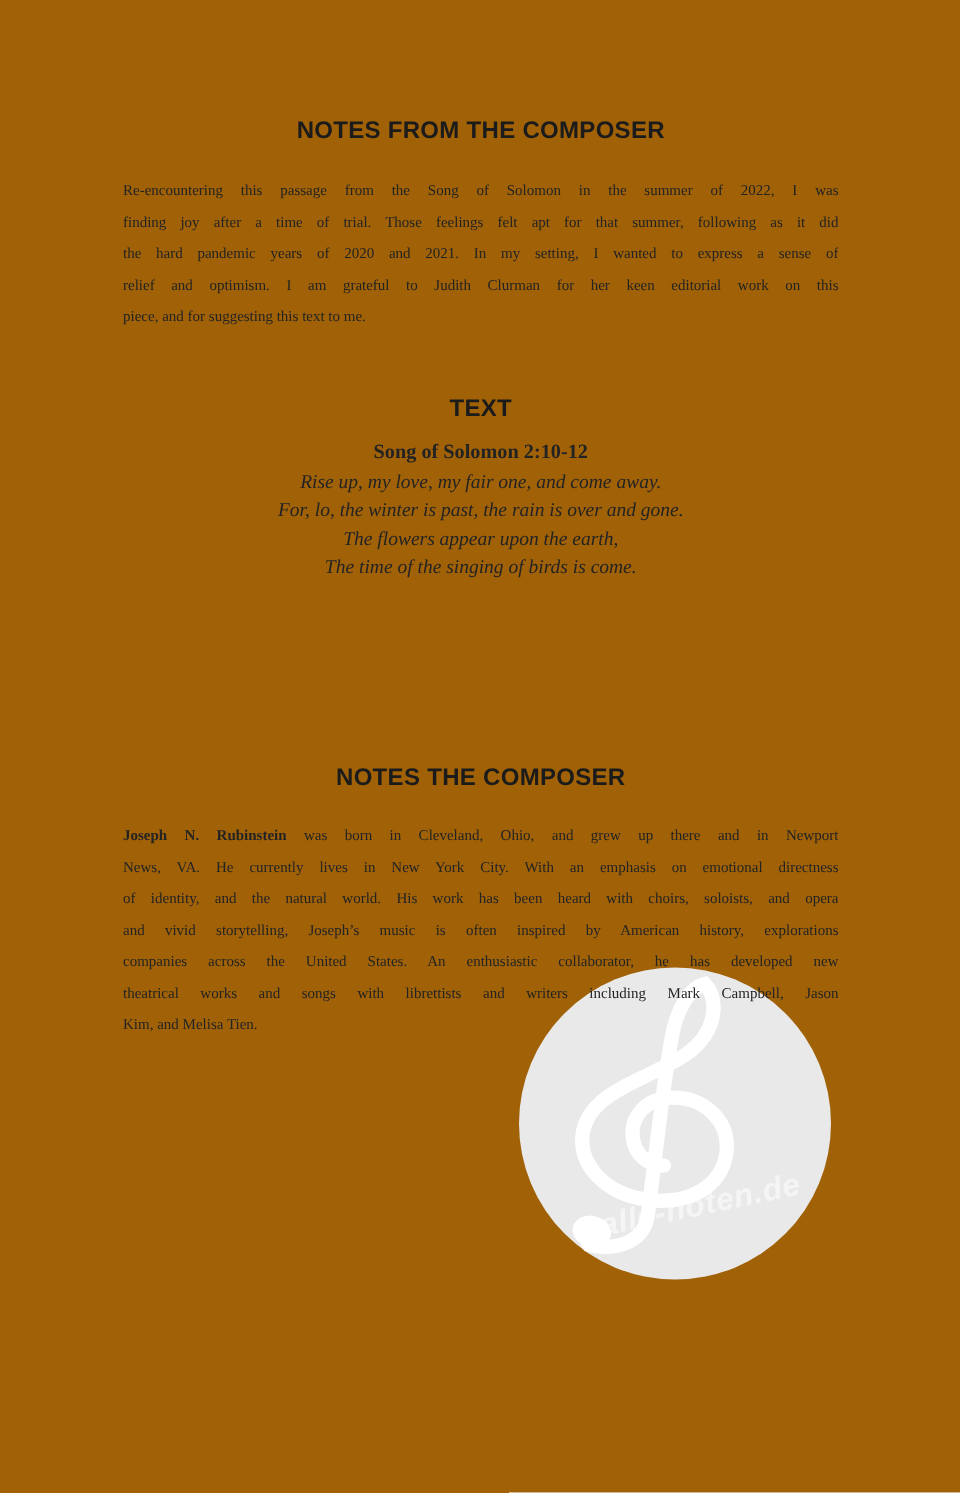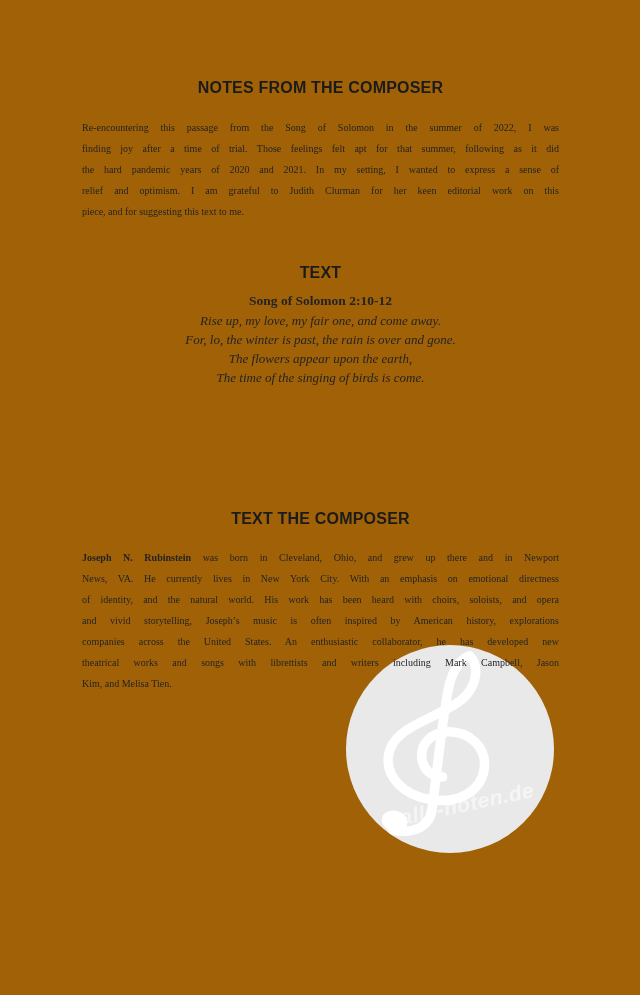--- a/index.html
+++ b/index.html
@@ -81,21 +81,21 @@
   <h2 class="h col text-h">TEXT</h2>
   <div class="col subtitle">Song of Solomon 2:10-12</div>
   <div class="col verses">
     <div>Rise up, my love, my fair one, and come away.</div>
     <div>For, lo, the winter is past, the rain is over and gone.</div>
     <div>The flowers appear upon the earth,</div>
     <div>The time of the singing of birds is come.</div>
   </div>
 
 
-  <h2 class="h col about-h">TEXT THE COMPOSER</h2>
+  <h2 class="h col about-h">NOTES THE COMPOSER</h2>
   <div class="body col about-b">
     <div class="jl"><b>Joseph N. Rubinstein</b> <span>was born in Cleveland, Ohio, and grew up there and in Newport</span></div>
     <div class="jl">News, VA. He currently lives in New York City. With an emphasis on emotional directness</div>
     <div class="jl">of identity, and the natural world.  His work has been heard with choirs, soloists, and opera</div>
     <div class="jl">and vivid storytelling, Joseph’s music is often inspired by American history, explorations</div>
     <div class="jl">companies across the United States.  An enthusiastic collaborator, he has developed new</div>
     <div class="jl">theatrical works and songs with librettists and writers including Mark Campbell, Jason</div>
     <div class="jl jl-end">Kim, and Melisa Tien.</div>
   </div>
 

